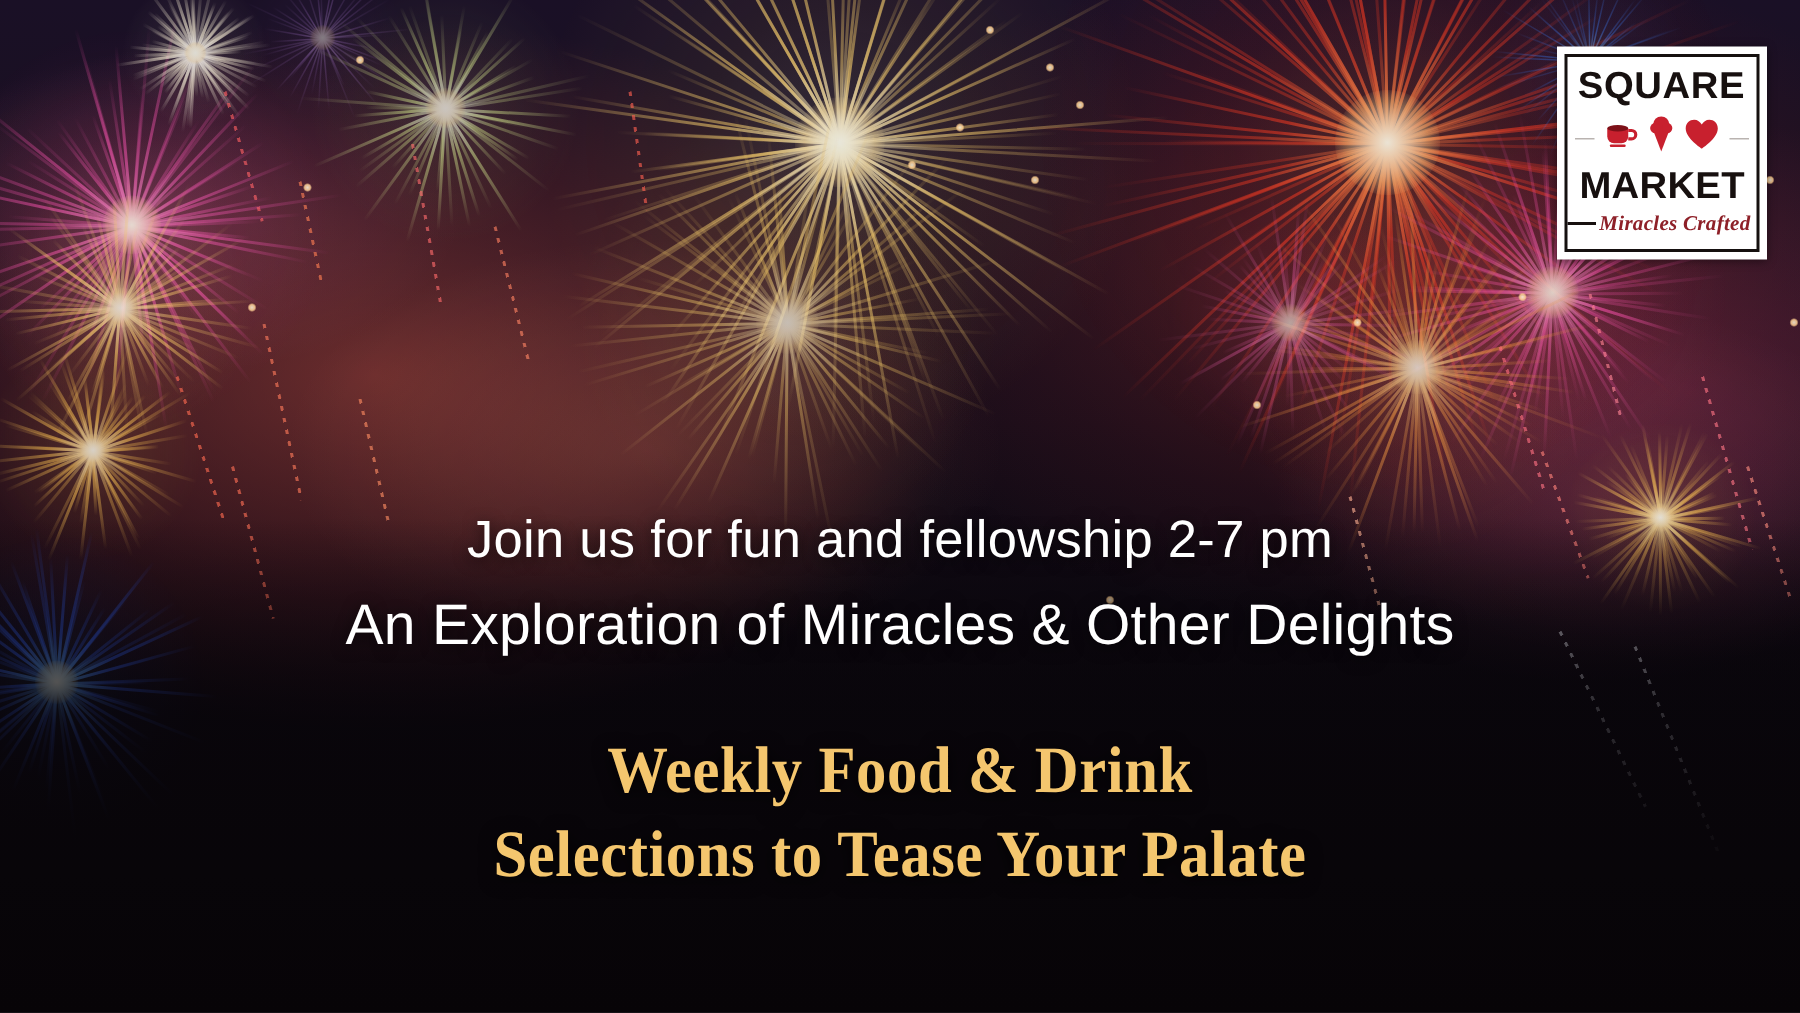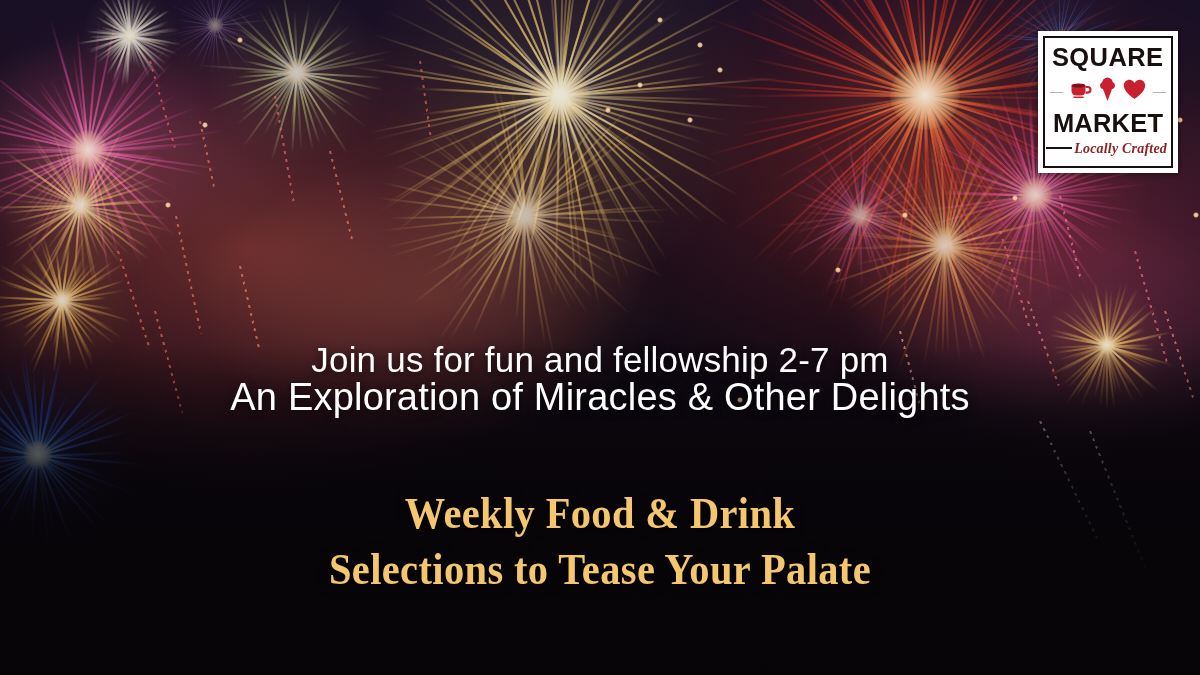--- a/index.html
+++ b/index.html
@@ -93,21 +93,21 @@
     position: absolute;
     left: 0; right: 0;
     text-align: center;
     color: #ffffff;
     font-family: "Liberation Sans", sans-serif;
     font-weight: 300;
     text-shadow: 0 2px 10px rgba(0,0,0,0.7);
     z-index: 40;
   }
   .sub1 { top: 340px; font-size: 35px; letter-spacing: 0.2px; }
-  .sub2 { top: 376px; font-size: 38px; letter-spacing: 0.2px; }
+  .sub2 { top: 396px; font-size: 38px; letter-spacing: 0.2px; }
 
   .gold {
     position: absolute;
     left: 0; right: 0;
     text-align: center;
     font-family: "Liberation Serif", "DejaVu Serif", serif;
     font-weight: 700;
     color: #f4c66e;
     font-size: 44px;
     line-height: 1.27;
@@ -1288,18 +1288,18 @@
           <svg width="23" height="21" viewBox="0 0 23 21">
             <path d="M11.5 20 C11.5 20 0.8 13.2 0.8 6.6 C0.8 3 3.5 0.8 6.4 0.8 C8.7 0.8 10.5 2.2 11.5 4 C12.5 2.2 14.3 0.8 16.6 0.8 C19.5 0.8 22.2 3 22.2 6.6 C22.2 13.2 11.5 20 11.5 20 Z" fill="#c8202e"></path>
           </svg>
         </span>
       </div>
 
       <div class="logo-word2">MARKET</div>
 
       <div class="logo-tag-row">
         <span class="tag-dash"></span>
-        <span class="logo-tag">Locally Crafted</span>
+        <span class="logo-tag">Miracles Crafted</span>
       </div>
     </div>
   </div>
 
 </div>
 
 </body></html>

